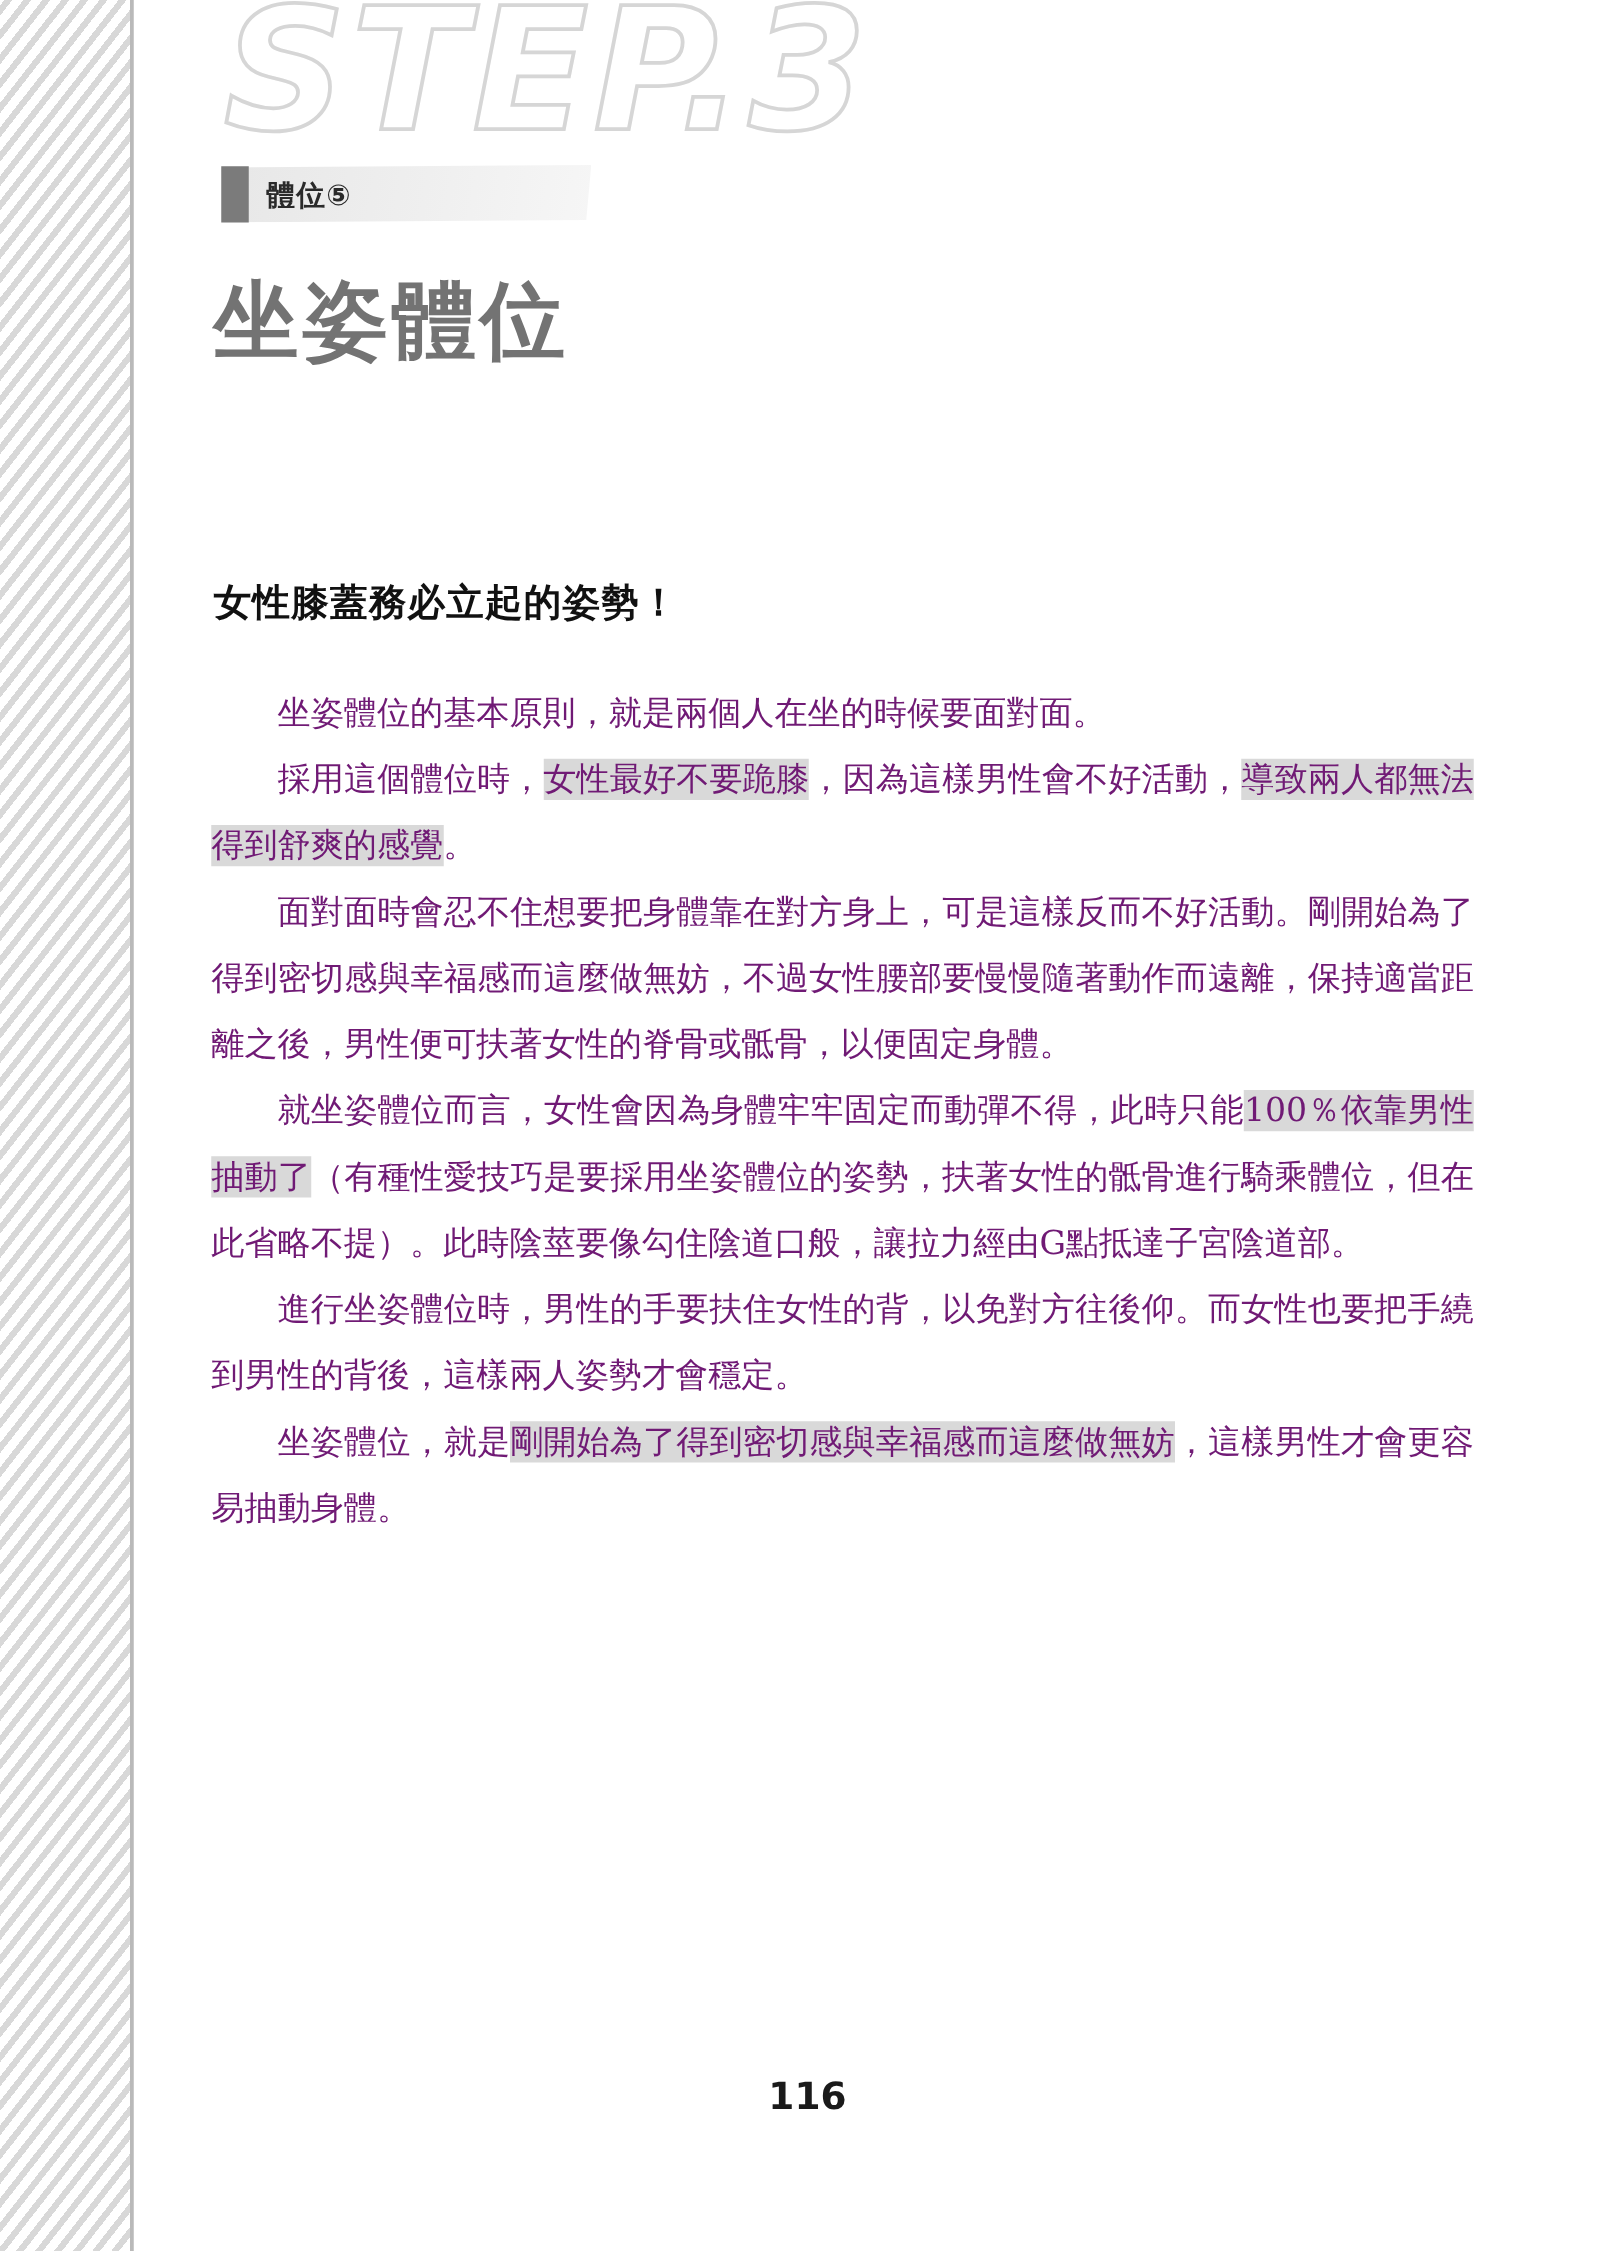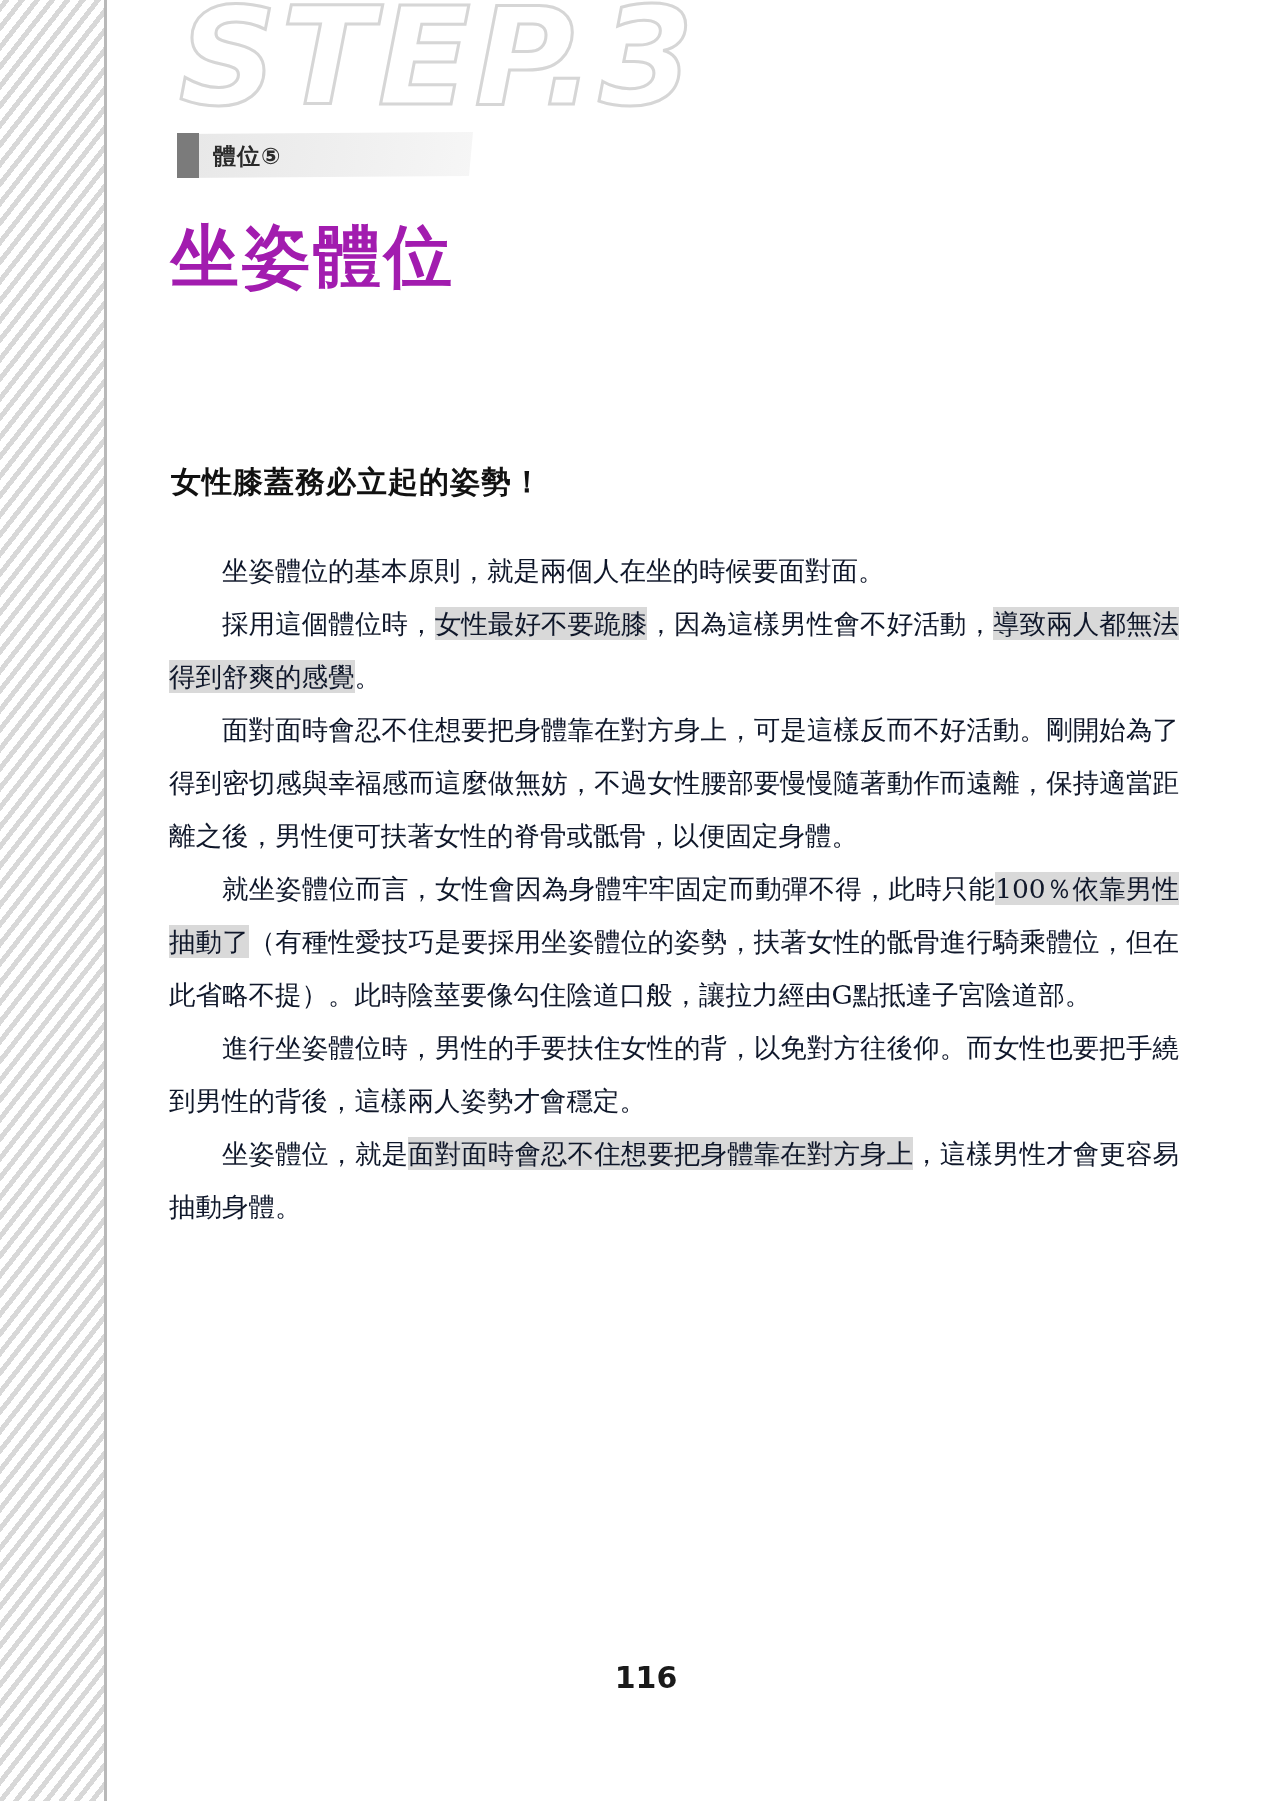--- a/index.html
+++ b/index.html
@@ -105,21 +105,21 @@
 
   
   .chapter-title {
     position: absolute;
     left: 64px;
     top: 212px;
     font-family: "DejaVu Sans", "Liberation Sans", sans-serif;
     font-size: 68px;
     font-weight: 700;
     letter-spacing: 3px;
-    color: #a21caf;
+    color: #737373;
     white-space: nowrap;
   }
 
   
   .subheading {
     position: absolute;
     left: 64px;
     top: 462px;
     font-family: "DejaVu Sans", "Liberation Sans", sans-serif;
     font-size: 30px;
@@ -132,21 +132,21 @@
   
   .body-copy {
     position: absolute;
     left: 62px;
     top: 544px;
     width: 1010px;
     font-size: 26.5px;
     line-height: 53px;
     text-align: justify;
     text-justify: inter-ideograph;
-    color: #0f172a;
+    color: #701a75;
   }
   .body-copy p {
     margin: 0 0 0 0;
     text-indent: 2em;
   }
   .hl {
     background: #d9d9d9;
     padding: 1px 0;
     box-decoration-break: clone;
     -webkit-box-decoration-break: clone;
@@ -185,17 +185,17 @@
   <div class="chapter-title">坐姿體位</div>
 
   <div class="subheading">女性膝蓋務必立起的姿勢！</div>
 
   <div class="body-copy" id="body-copy">
       <p><span>坐姿體位的基本原則，就是兩個人在坐的時候要面對面。</span></p>
       <p><span>採用這個體位時，</span><span class="hl">女性最好不要跪膝</span><span>，因為這樣男性會不好活動，</span><span class="hl">導致兩人都無法得到舒爽的感覺</span><span>。</span></p>
       <p><span>面對面時會忍不住想要把身體靠在對方身上，可是這樣反而不好活動。剛開始為了得到密切感與幸福感而這麼做無妨，不過女性腰部要慢慢隨著動作而遠離，保持適當距離之後，男性便可扶著女性的脊骨或骶骨，以便固定身體。</span></p>
       <p><span>就坐姿體位而言，女性會因為身體牢牢固定而動彈不得，此時只能</span><span class="hl">100％依靠男性抽動了</span><span>（有種性愛技巧是要採用坐姿體位的姿勢，扶著女性的骶骨進行騎乘體位，但在此省略不提）。此時陰莖要像勾住陰道口般，讓拉力經由G點抵達子宮陰道部。</span></p>
       <p><span>進行坐姿體位時，男性的手要扶住女性的背，以免對方往後仰。而女性也要把手繞到男性的背後，這樣兩人姿勢才會穩定。</span></p>
-      <p><span>坐姿體位，就是</span><span class="hl">面對面時會忍不住想要把身體靠在對方身上</span><span>，這樣男性才會更容易抽動身體。</span></p>
+      <p><span>坐姿體位，就是</span><span class="hl">剛開始為了得到密切感與幸福感而這麼做無妨</span><span>，這樣男性才會更容易抽動身體。</span></p>
     </div>
 
   <div class="page-number">116</div>
 </div>
 
 </body></html>

